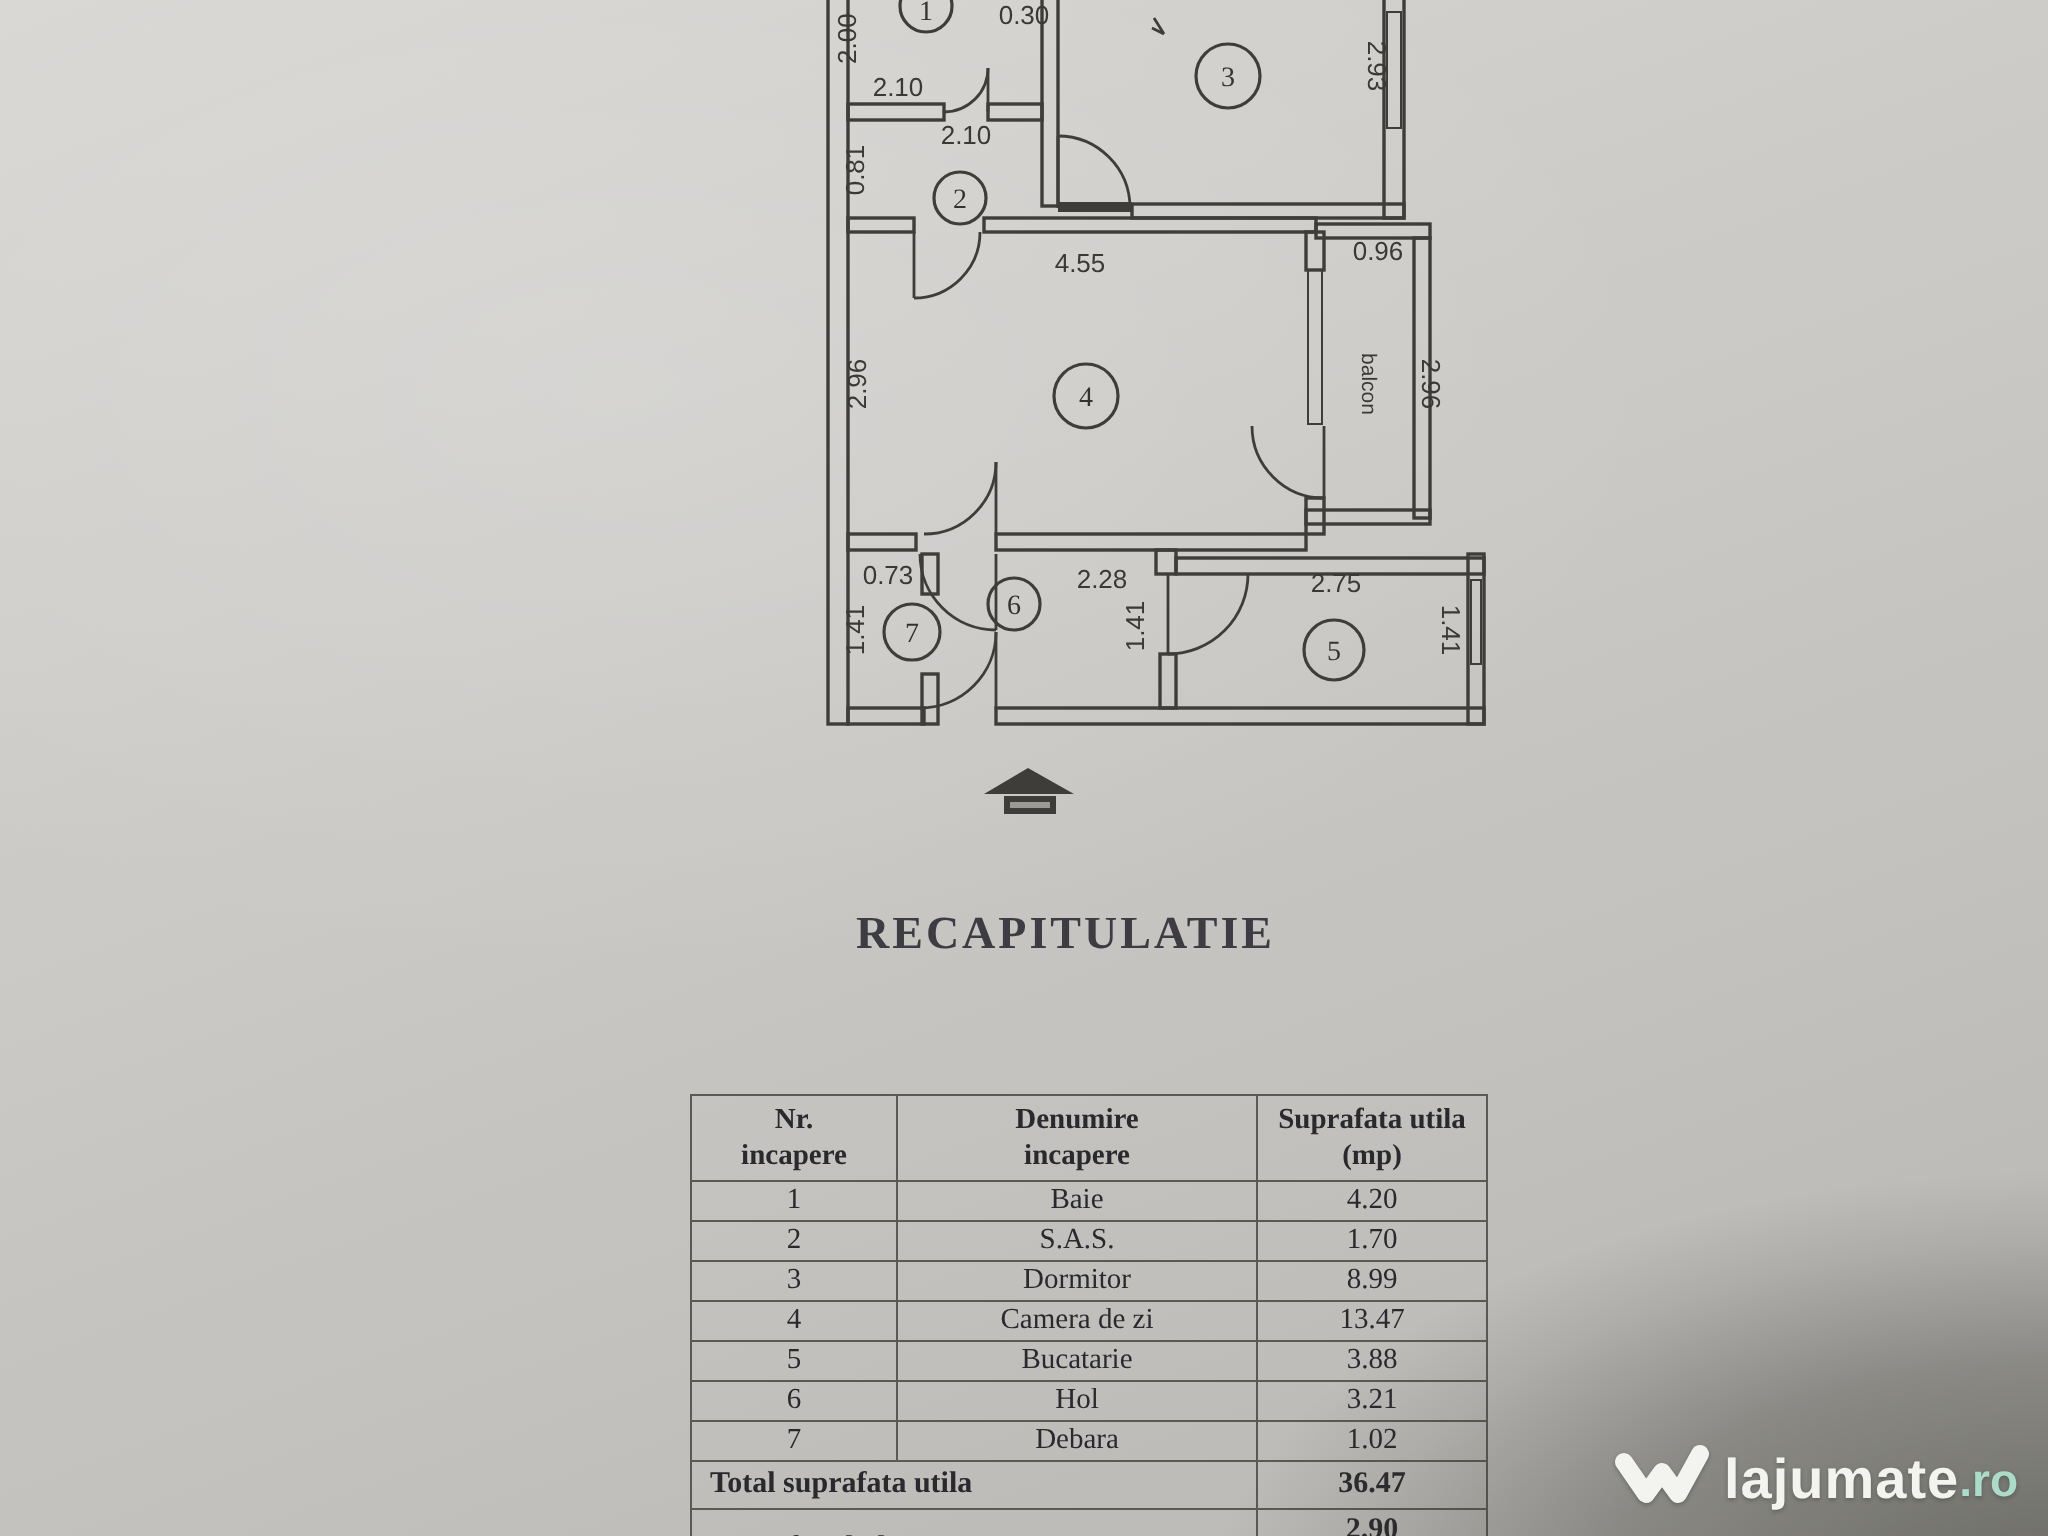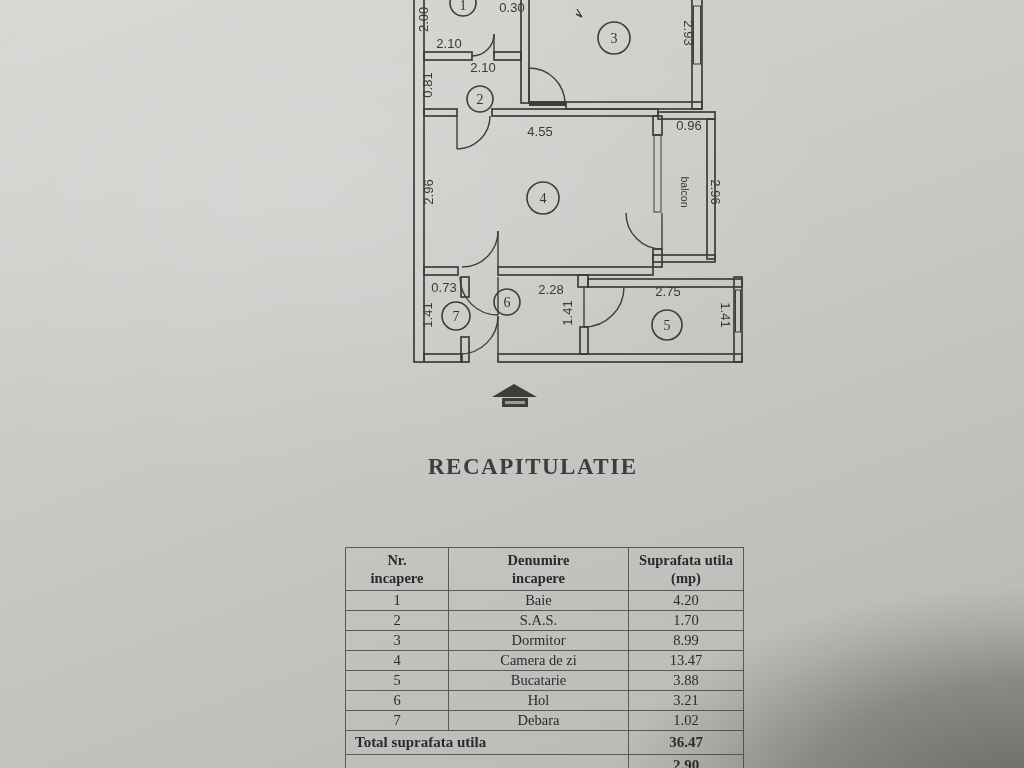--- a/index.html
+++ b/index.html
@@ -233,14 +233,21 @@
     </tr>
     <tr class="partial">
       <td class="plabel" colspan="2">Suprafata balcon</td>
       <td class="pval">2.90</td>
     </tr>
   </tbody>
     </table>
 
   <div class="corner-shadow"></div>
 
+  <div class="watermark">
+    <svg class="wlogo" width="50" height="42" viewBox="0 0 50 42">
+      <path d="M 6 12 L 17 28 L 25 17 L 33 28 L 44 8" fill="none" stroke="#f3f3ef" stroke-width="9" stroke-linecap="round" stroke-linejoin="round" style="filter:drop-shadow(0 1px 1px rgba(40,40,36,0.35))"></path>
+    </svg>
+    <span class="brand">lajumate</span>
+      <span class="tld">.ro</span>
+  </div>
 
 </div>
 
 </body></html>

